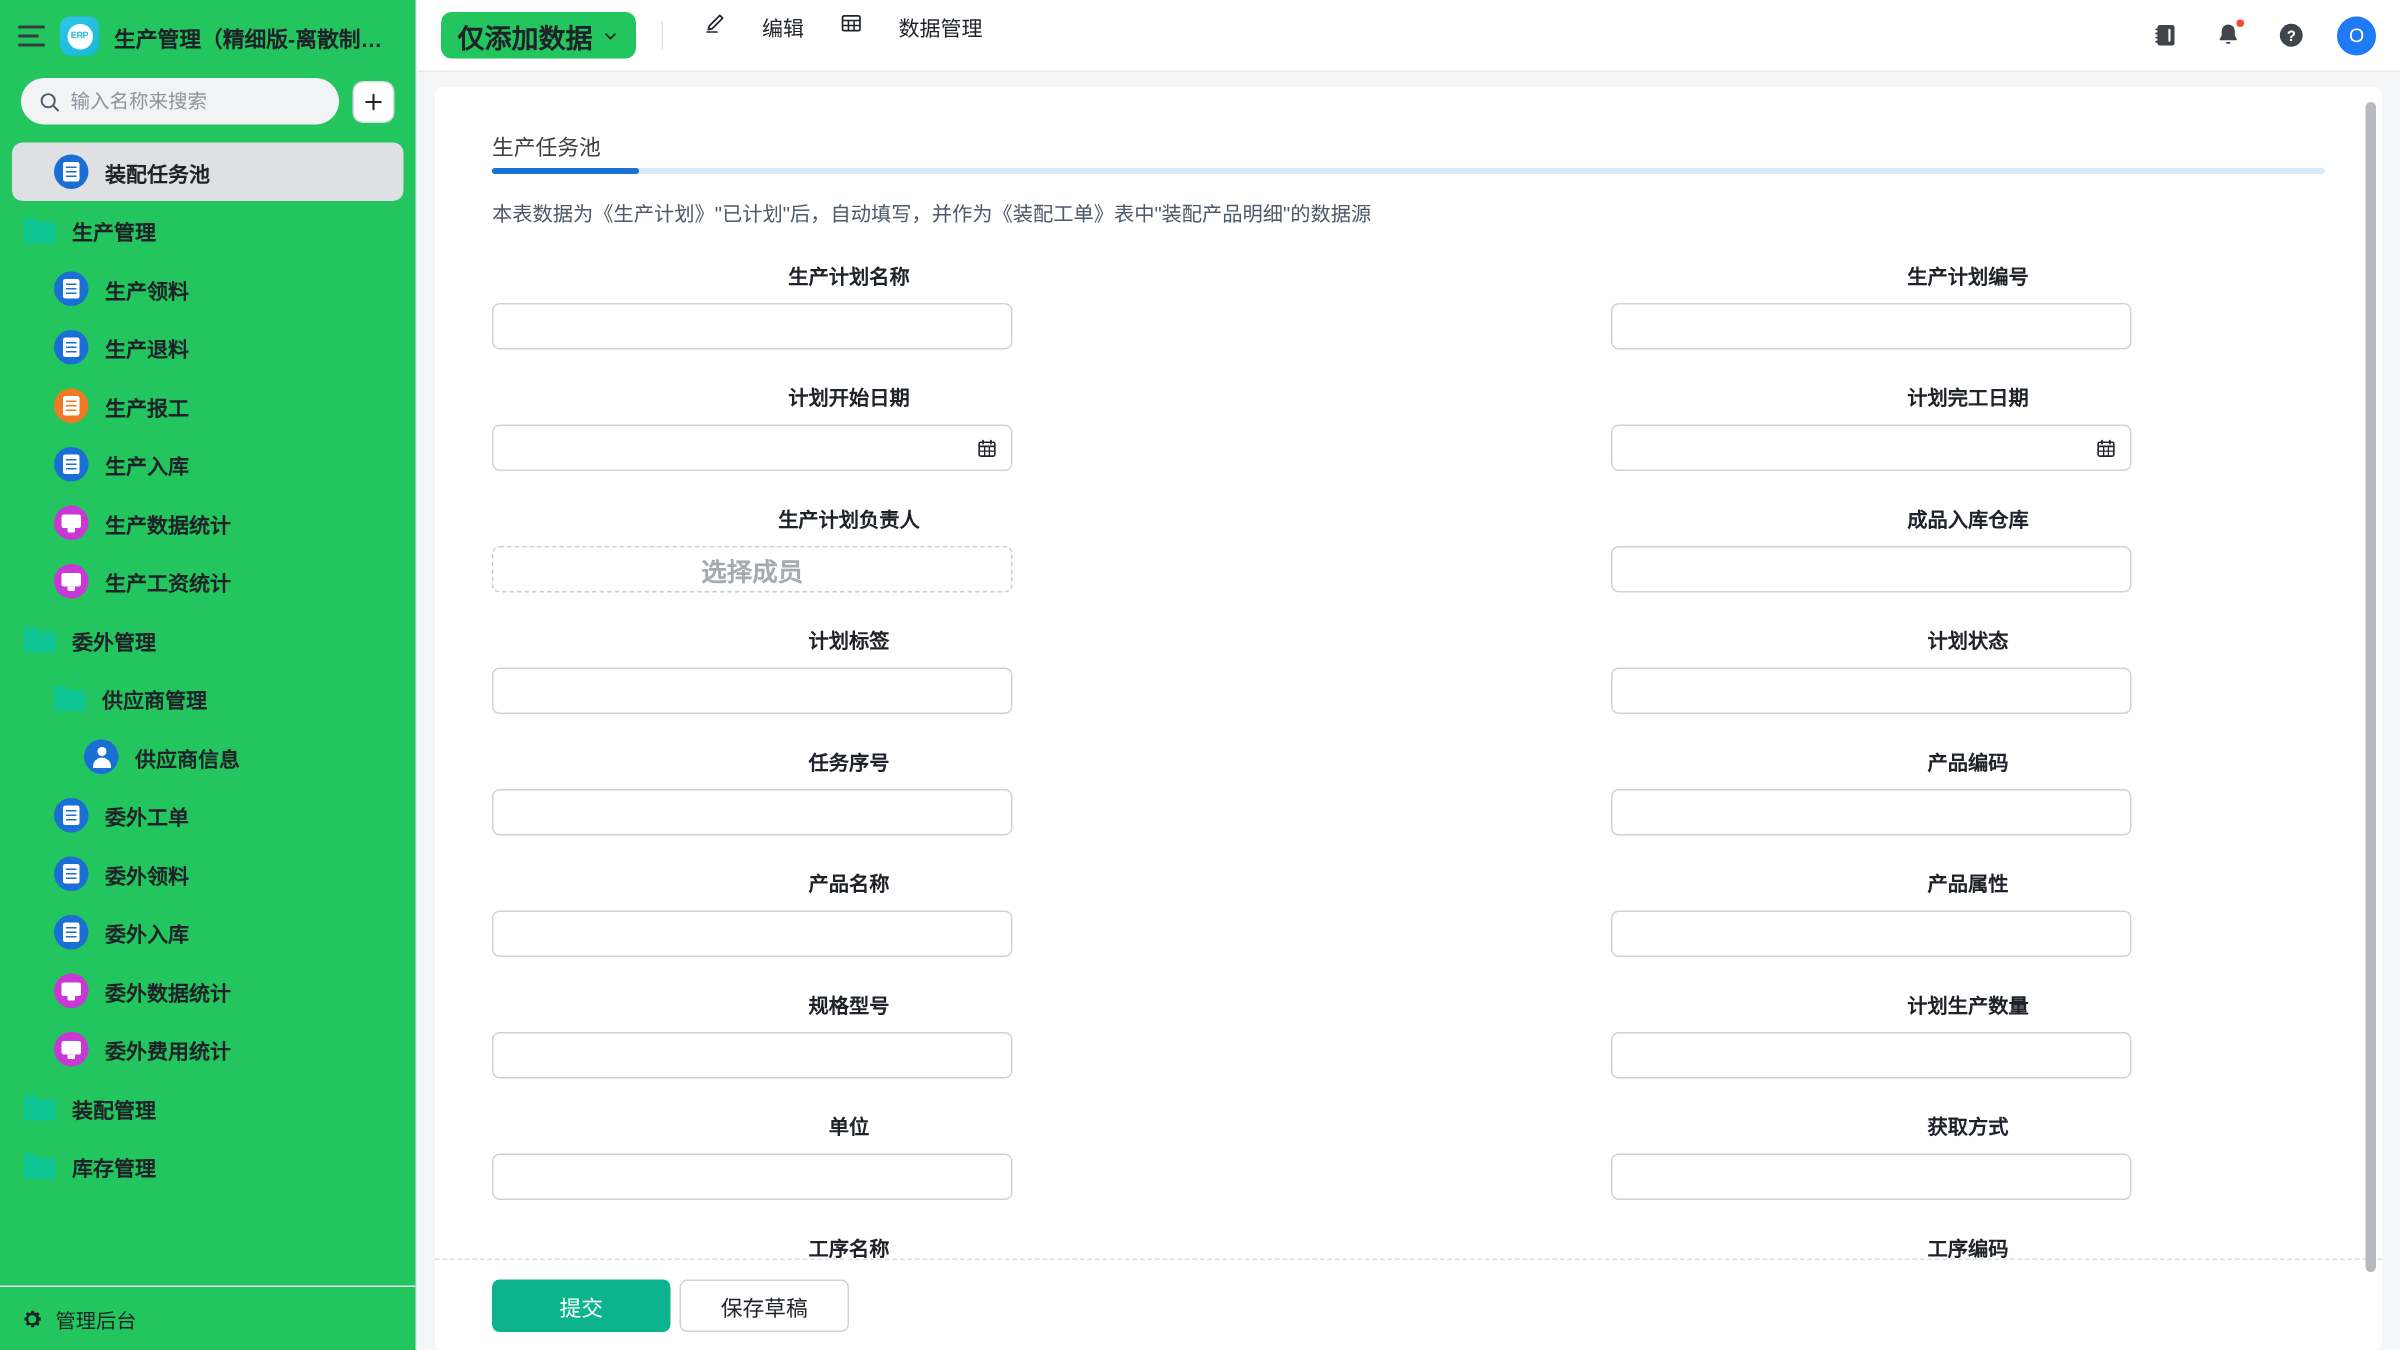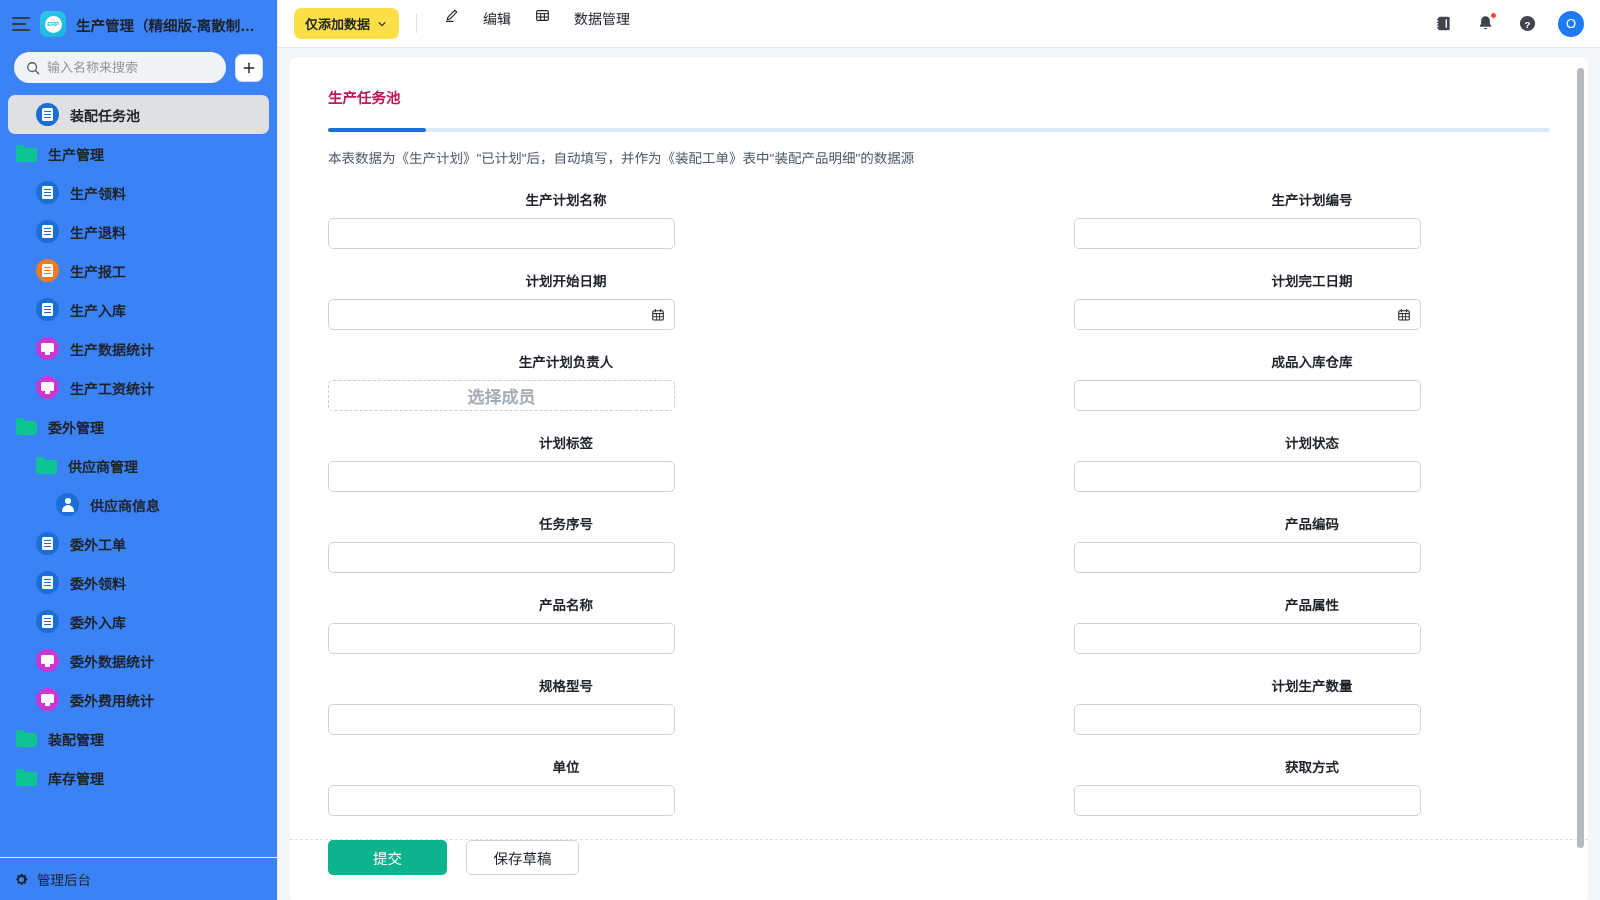--- a/index.html
+++ b/index.html
@@ -9,21 +9,21 @@
     font-family: "Liberation Sans", "DejaVu Sans", sans-serif;
     background: #ffffff;
     overflow: hidden;
     color: #1f2329;
   }
   #app { display: flex; width: 1600px; height: 900px; position: relative; }
 
   
   #sidebar {
     width: 278px; height: 900px; flex: 0 0 278px;
-    background: #3b82f6;
+    background: #22c55e;
     border-right: 1px solid #e6e8eb;
     display: flex; flex-direction: column;
     position: relative;
   }
   .side-head {
     height: 48px; display: flex; align-items: center;
     padding: 0 12px; gap: 10px; flex: 0 0 48px;
   }
   .hamburger { width: 18px; height: 14px; display: flex; flex-direction: column;
     justify-content: space-between; cursor: pointer; flex: 0 0 auto; }
@@ -133,21 +133,21 @@
           background: #f5f6f7; position: relative; height: 900px; }
 
   .topbar {
     height: 48px; flex: 0 0 48px; background: #fff;
     border-bottom: 1px solid #e6e8eb;
     display: flex; align-items: center; padding: 0 16px; gap: 4px;
   }
   .mode-btn {
     display: flex; align-items: center; gap: 6px;
     height: 31px; padding: 0 11px; border-radius: 7px;
-    background: #fde047; font-size: 13px; font-weight: 700;
+    background: #22c55e; font-size: 18px; font-weight: 700;
     color: #1f2329; cursor: pointer;
   }
   .vsep { width: 1px; height: 19px; background: #dfe1e5; margin: 0 13px; }
   .tool-btn {
     display: flex; align-items: flex-start; gap: 24px;
     height: 31px; padding: 0 10px; border-radius: 7px;
     font-size: 14px; color: #1f2329; cursor: pointer;
   }
   .top-right { margin-left: auto; display: flex; align-items: center; gap: 20px; }
   .icon-btn { width: 22px; height: 22px; display: flex; align-items: center;
@@ -164,21 +164,21 @@
 
   
   .content-wrap { flex: 1 1 auto; padding: 10px 12px 0 12px; overflow: hidden;
                   display: flex; flex-direction: column; }
   .form-card {
     background: #fff; border-radius: 5px; flex: 1 1 auto;
     position: relative; overflow: hidden; display: flex; flex-direction: column;
   }
   .form-scroll { flex: 1 1 auto; overflow: hidden; padding: 28px 38px 0 38px; position: relative; }
 
-  .form-tab-title { font-size: 14.5px; color: #be185d; font-weight: 700; margin-bottom: 21px; }
+  .form-tab-title { font-size: 14.5px; color: #404040; font-weight: 400; margin-bottom: 5px; }
   .tab-track { height: 4px; background: #dce9f8; border-radius: 2px; position: relative; }
   .tab-track .bar { position: absolute; left:0; top:0; height: 4px; width: 98px;
                     background: #1a6fd4; border-radius: 2px; }
   .form-desc { font-size: 13.5px; color: #4e5969; margin-top: 15px; }
 
   .grid { display: grid; grid-template-columns: 1fr 1fr; column-gap: 270px; margin-top: 22px; text-align: center; }
   .field { margin-bottom: 21px; }
   .field-label { font-size: 13.5px; font-weight: 700; color: #1f2329; margin-bottom: 9px; }
   .field-input {
     height: 31px; border: 1px solid #d0d3d6; border-radius: 5px;
@@ -188,21 +188,21 @@
   }
   .field-input.dashed {
     border: 1px dashed #c9ccd0; justify-content: center;
     color: #a5abb3; cursor: pointer;
   }
   .cal-ic { position: absolute; right: 9px; top: 50%; transform: translateY(-50%); }
 
   
   .form-footer {
     flex: 0 0 61px; height: 61px; border-top: 1px dashed #dcdfe3;
-    display: flex; padding: 0 38px; gap: 19px;
+    display: flex; align-items: center; padding: 0 38px; gap: 6px;
     background: #fff;
   }
   .btn-primary {
     height: 35px; min-width: 119px; border-radius: 5px; background: #0cb38c;
     color: #fff; font-size: 14.5px; display: flex; align-items: center;
     justify-content: center; cursor: pointer; border: none;
     font-family: "Liberation Sans", sans-serif;
   }
   .btn-ghost {
     height: 35px; min-width: 113px; border-radius: 5px; background: #fff;

